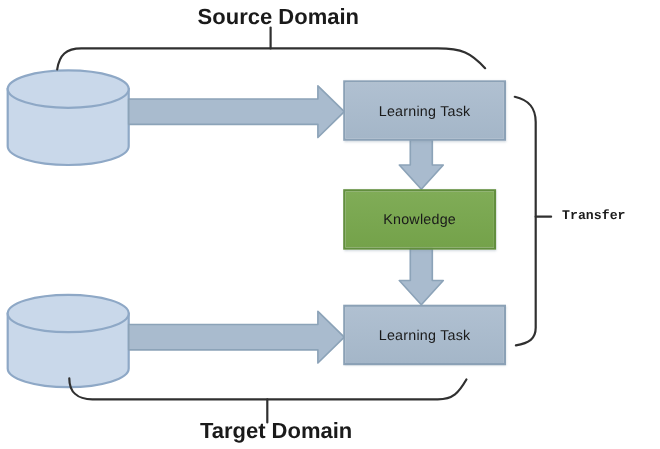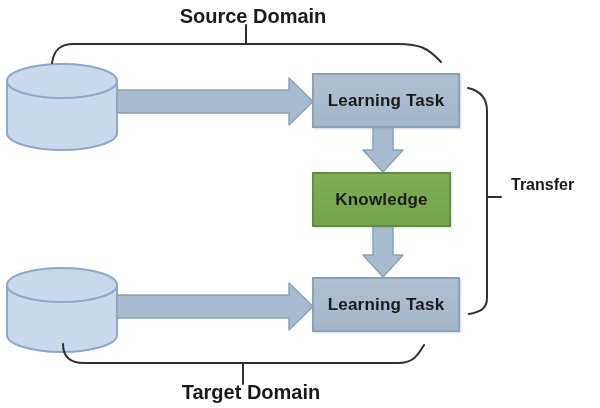--- a/index.html
+++ b/index.html
@@ -19,40 +19,40 @@
   .arrow    { stroke: #8ca3b8; stroke-width: 1.5; stroke-linejoin: round; }
   .brace    { stroke: #303030; stroke-width: 2; fill: none; stroke-linecap: round; }
 
   
   .node {
     position: absolute;
     box-sizing: border-box;
     display: flex;
     align-items: center;
     justify-content: center;
-    font-size: 17px;
-    font-weight: 700;
+    font-size: 13px;
+    font-weight: 400;
     letter-spacing: 0.2px;
     background: linear-gradient(180deg, #b0c0d1 0%, #a4b6c8 100%);
     border: 2px solid #8ba1b6;
     box-shadow: 1px 1px 2px rgba(120,140,160,0.35);
   }
   .node-source-task { left: 312px; top: 73px;  width: 148px; height: 55px; }
   .node-target-task { left: 312px; top: 277px; width: 148px; height: 55px; }
   .node-knowledge   {
     left: 312px; top: 172px; width: 139px; height: 55px;
     background: linear-gradient(180deg, #80ac57 0%, #74a24a 100%);
     border: 2px solid #628e3e;
   }
 
   
   .lbl { position: absolute; font-weight: 600; white-space: nowrap; }
   .lbl-source   { left: 155px; top: 5px;   width: 196px; text-align: center; font-size: 20px; }
   .lbl-target   { left: 153px; top: 381px; width: 196px; text-align: center; font-size: 20px; }
-  .lbl-transfer { left: 511px; top: 172px; width: 90px;  font-size: 16px; line-height: 25px; }
+  .lbl-transfer { left: 511px; top: 184px; width: 90px;  font-size: 12px; line-height: 25px; font-family: Liberation Mono, monospace; }
 </style>
 </head>
 <body>
 
 <div class="stage">
 
   <svg class="layer-svg" width="600" height="408" viewBox="0 0 600 408">
 
     <g>
       <path class="cyl" d="M 7 81 L 7 133 A 55 17 0 0 0 117 133 L 117 81 Z" fill="#c9d8ea"></path>

